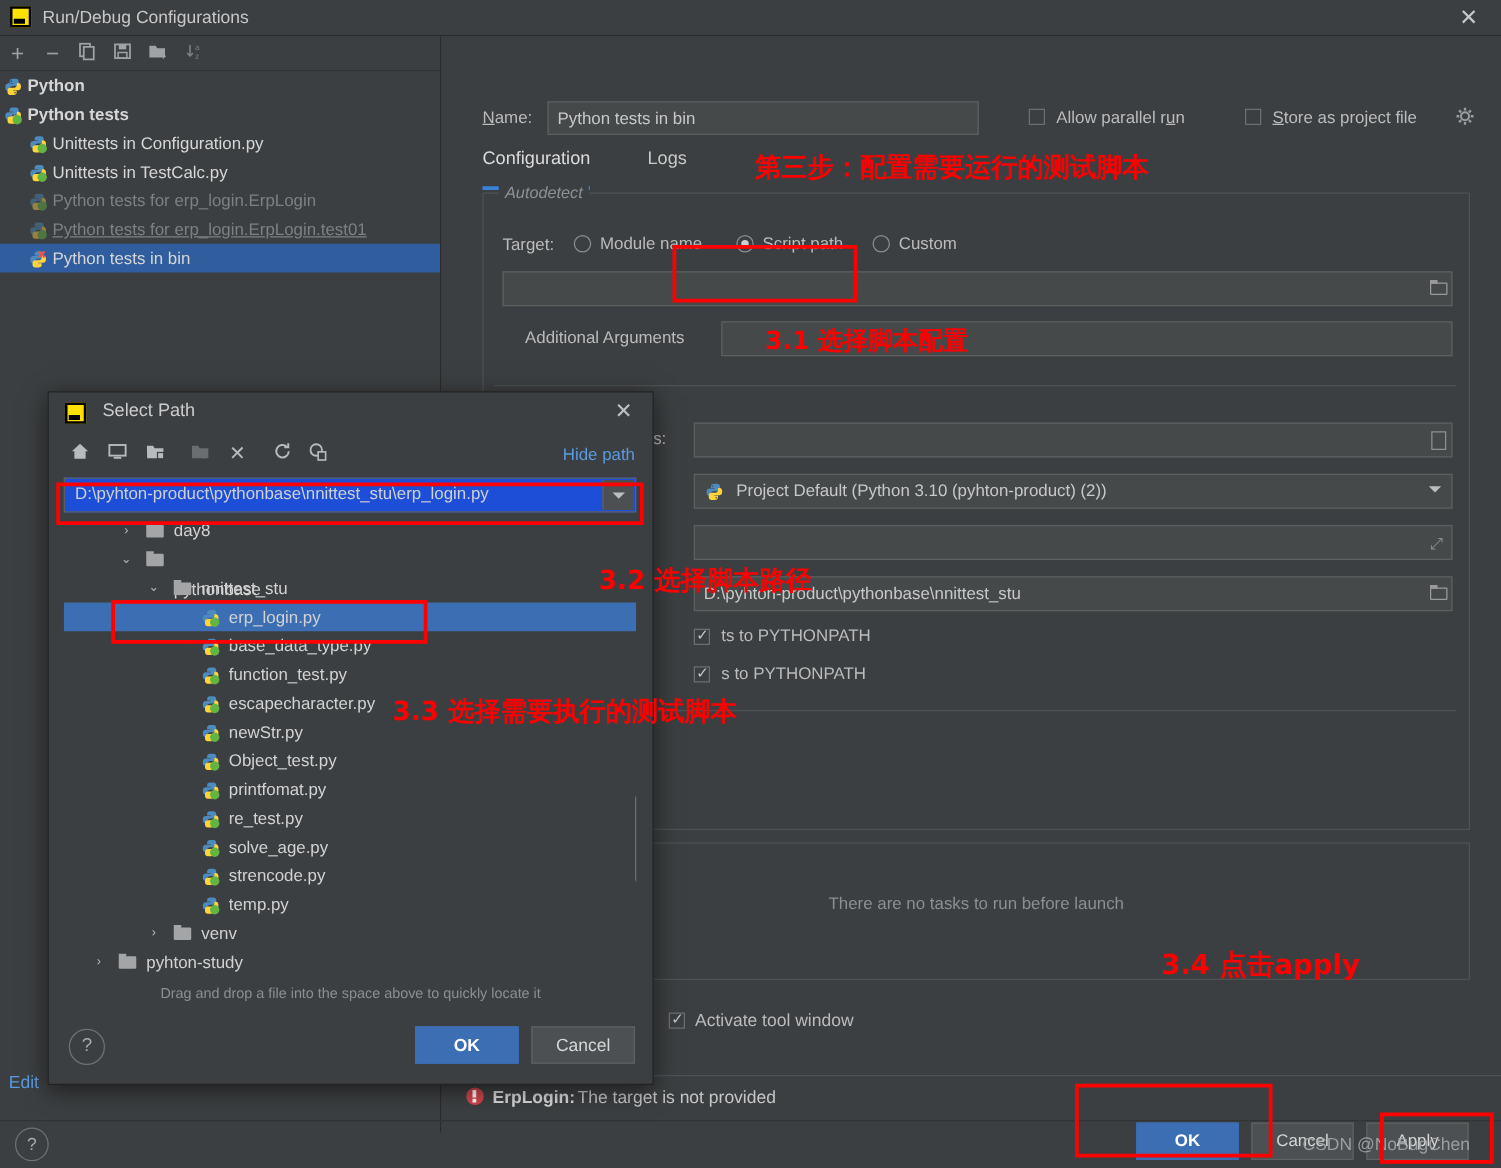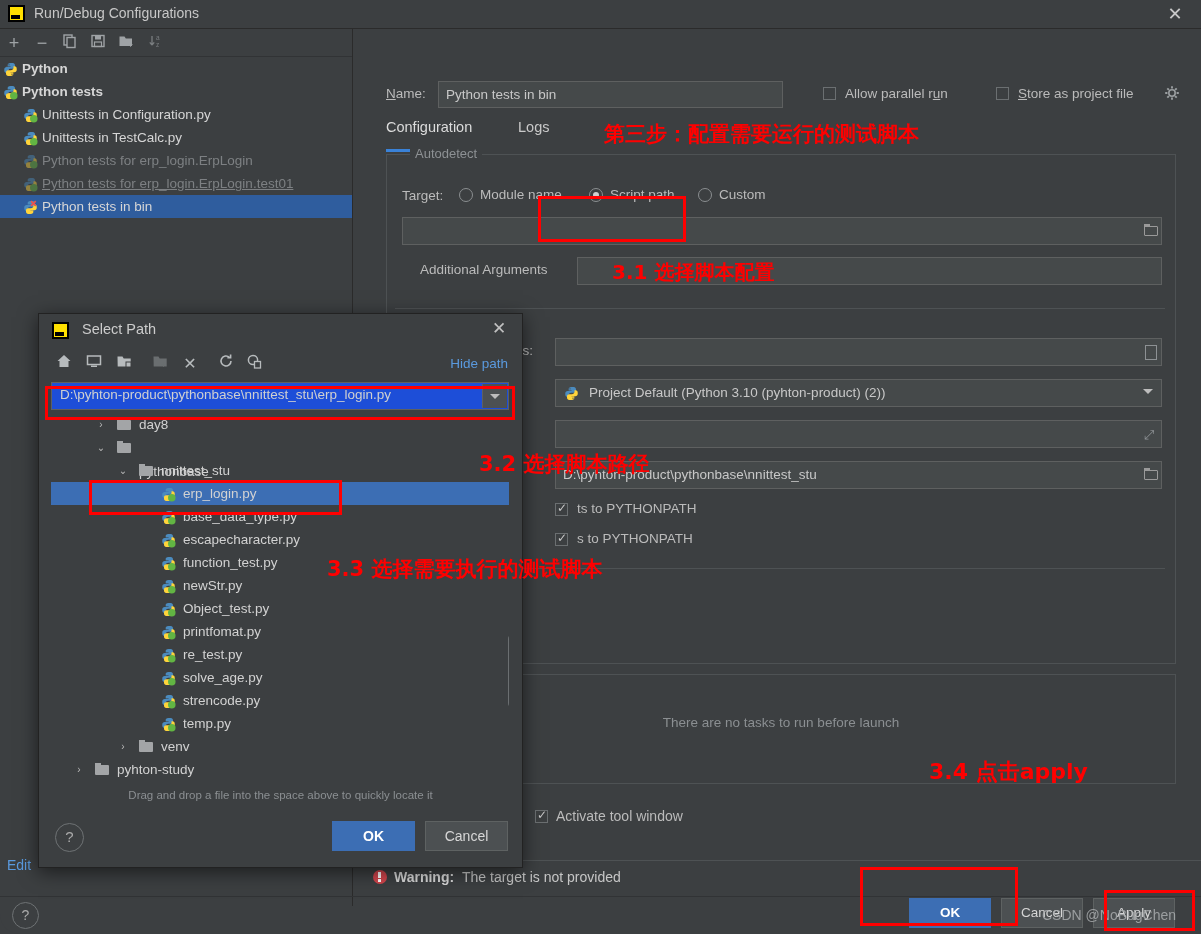--- a/index.html
+++ b/index.html
@@ -261,21 +261,21 @@
         </g>
       </svg>
     </div>
 
     <div id="tabs">
       <div class="tab active" style="left:0;">Configuration</div>
       <div class="tab" style="left:132px;">Logs</div>
     </div>
 
     <div id="cfg-box">
-      <div class="legend" style="left:23px;top:-9px;">Autodetect</div>
+      <div class="legend" style="left:12px;top:-9px;font-style:italic;">Autodetect</div>
 
       <div class="frm-label" style="left:15px;top:33px;">Target:</div>
       <div class="rad" style="left:72px;top:33px;"></div>
       <div class="frm-label" style="left:93px;top:32px;">Module name</div>
       <div class="rad on" style="left:202px;top:33px;"></div>
       <div class="frm-label" style="left:223px;top:32px;">Script path</div>
       <div class="rad" style="left:311px;top:33px;"></div>
       <div class="frm-label" style="left:332px;top:32px;">Custom</div>
 
       <div class="textfield" style="left:15px;top:62px;width:760px;height:28px;"></div>
@@ -322,21 +322,21 @@
 
     <div id="tasks-area">
       <div id="no-tasks">There are no tasks to run before launch</div>
     </div>
 
     <div class="cbx checked" style="left:182px;top:781px;"></div>
     <div class="frm-label" style="left:203px;top:779px;font-size:14px;">Activate tool window</div>
 
     <div id="warn-row">
       <div id="warn-icon"></div>
-      <div class="abs" style="left:41px;top:8px;font-size:14px;color:#d8d8d8;font-weight:bold;">Warning:</div>
+      <div class="abs" style="left:41px;top:8px;font-size:14px;color:#d8d8d8;font-weight:bold;">ErpLogin:</div>
       <div class="abs" style="left:109px;top:8px;font-size:14px;color:#c6c6c6;">The target is not provided</div>
     </div>
 
     <div id="btn-row">
       <div class="btn primary" style="left:556px;top:3px;width:82px;">OK</div>
       <div class="btn" style="left:648px;top:3px;width:82px;">Cancel</div>
       <div class="btn" style="left:740px;top:3px;width:82px;">Apply</div>
     </div>
   </div>
 
@@ -428,29 +428,29 @@
             <circle cx="11.5" cy="11.5" r="4" fill="#62b543"></circle>
           </svg></span>
         <span class="fname" style="left: 132px;">base_data_type.py</span>
       </div>
       <div class="fr">
         <span class="fico" style="left: 110px; top: 4px;"><svg width="15" height="15" viewBox="0 0 16 16">
             <path d="M7.9 1C5.6 1 5 2 5 3.4v1.3h3.1v.5H3.9C2.4 5.2 1.3 6 1.3 8.4c0 2.1.9 3 2.4 3h1.1V9.9c0-1.5 1.3-2.7 2.8-2.7h3c1.2 0 2.2-1 2.2-2.2V3.4C12.8 2.1 11.9 1 10.4 1H7.9z" fill="#4b8bbe"></path>
             <path d="M8.1 15c2.3 0 2.9-1 2.9-2.4v-1.3H7.9v-.5h4.2c1.5 0 2.6-.8 2.6-3.2 0-2.1-.9-3-2.4-3h-1.1v1.5c0 1.5-1.3 2.7-2.8 2.7h-3c-1.2 0-2.2 1-2.2 2.2v1.6c0 1.3.9 2.4 2.4 2.4h2.5z" fill="#ffd43b"></path>
             <circle cx="11.5" cy="11.5" r="4" fill="#62b543"></circle>
           </svg></span>
+        <span class="fname" style="left: 132px;">function_test.py</span>
+      </div>
+      <div class="fr">
+        <span class="fico" style="left: 110px; top: 4px;"><svg width="15" height="15" viewBox="0 0 16 16">
+            <path d="M7.9 1C5.6 1 5 2 5 3.4v1.3h3.1v.5H3.9C2.4 5.2 1.3 6 1.3 8.4c0 2.1.9 3 2.4 3h1.1V9.9c0-1.5 1.3-2.7 2.8-2.7h3c1.2 0 2.2-1 2.2-2.2V3.4C12.8 2.1 11.9 1 10.4 1H7.9z" fill="#4b8bbe"></path>
+            <path d="M8.1 15c2.3 0 2.9-1 2.9-2.4v-1.3H7.9v-.5h4.2c1.5 0 2.6-.8 2.6-3.2 0-2.1-.9-3-2.4-3h-1.1v1.5c0 1.5-1.3 2.7-2.8 2.7h-3c-1.2 0-2.2 1-2.2 2.2v1.6c0 1.3.9 2.4 2.4 2.4h2.5z" fill="#ffd43b"></path>
+            <circle cx="11.5" cy="11.5" r="4" fill="#62b543"></circle>
+          </svg></span>
         <span class="fname" style="left: 132px;">escapecharacter.py</span>
-      </div>
-      <div class="fr">
-        <span class="fico" style="left: 110px; top: 4px;"><svg width="15" height="15" viewBox="0 0 16 16">
-            <path d="M7.9 1C5.6 1 5 2 5 3.4v1.3h3.1v.5H3.9C2.4 5.2 1.3 6 1.3 8.4c0 2.1.9 3 2.4 3h1.1V9.9c0-1.5 1.3-2.7 2.8-2.7h3c1.2 0 2.2-1 2.2-2.2V3.4C12.8 2.1 11.9 1 10.4 1H7.9z" fill="#4b8bbe"></path>
-            <path d="M8.1 15c2.3 0 2.9-1 2.9-2.4v-1.3H7.9v-.5h4.2c1.5 0 2.6-.8 2.6-3.2 0-2.1-.9-3-2.4-3h-1.1v1.5c0 1.5-1.3 2.7-2.8 2.7h-3c-1.2 0-2.2 1-2.2 2.2v1.6c0 1.3.9 2.4 2.4 2.4h2.5z" fill="#ffd43b"></path>
-            <circle cx="11.5" cy="11.5" r="4" fill="#62b543"></circle>
-          </svg></span>
-        <span class="fname" style="left: 132px;">function_test.py</span>
       </div>
       <div class="fr">
         <span class="fico" style="left: 110px; top: 4px;"><svg width="15" height="15" viewBox="0 0 16 16">
             <path d="M7.9 1C5.6 1 5 2 5 3.4v1.3h3.1v.5H3.9C2.4 5.2 1.3 6 1.3 8.4c0 2.1.9 3 2.4 3h1.1V9.9c0-1.5 1.3-2.7 2.8-2.7h3c1.2 0 2.2-1 2.2-2.2V3.4C12.8 2.1 11.9 1 10.4 1H7.9z" fill="#4b8bbe"></path>
             <path d="M8.1 15c2.3 0 2.9-1 2.9-2.4v-1.3H7.9v-.5h4.2c1.5 0 2.6-.8 2.6-3.2 0-2.1-.9-3-2.4-3h-1.1v1.5c0 1.5-1.3 2.7-2.8 2.7h-3c-1.2 0-2.2 1-2.2 2.2v1.6c0 1.3.9 2.4 2.4 2.4h2.5z" fill="#ffd43b"></path>
             <circle cx="11.5" cy="11.5" r="4" fill="#62b543"></circle>
           </svg></span>
         <span class="fname" style="left: 132px;">newStr.py</span>
       </div>
       <div class="fr">
@@ -522,20 +522,20 @@
     <div class="spb" style="left:386px;width:83px;">Cancel</div>
   </div>
 </div>
 
 <div id="watermark" style="left: 1042px; top: 907px;">CSDN @NoBugChen</div>
 
 <div id="annotation-layer">
     <div class="ann" style="left: 604px; top: 120px; font-size: 21px;">第三步：配置需要运行的测试脚本</div>
     <div class="ann" style="left: 612px; top: 259px; font-size: 20px;">3.1 选择脚本配置</div>
     <div class="ann" style="left: 479px; top: 450px; font-size: 21px;">3.2 选择脚本路径</div>
-    <div class="ann" style="left: 327px; top: 555px; font-size: 21px;">3.3 选择需要执行的测试脚本</div>
+    <div class="ann" style="left: 314px; top: 555px; font-size: 21px;">3.3 选择需要执行的测试脚本</div>
     <div class="ann" style="left: 929px; top: 757px; font-size: 22px;">3.4 点击apply</div>
     <div class="redbox" style="left: 538px; top: 196px; width: 148px; height: 46px;"></div>
     <div class="redbox" style="left: 45px; top: 386px; width: 470px; height: 34px;"></div>
     <div class="redbox" style="left: 89px; top: 480px; width: 253px; height: 35px;"></div>
     <div class="redbox" style="left: 860px; top: 867px; width: 158px; height: 59px;"></div>
     <div class="redbox" style="left: 1104px; top: 890px; width: 91px; height: 41px;"></div>
   </div>
 
 </body></html>

